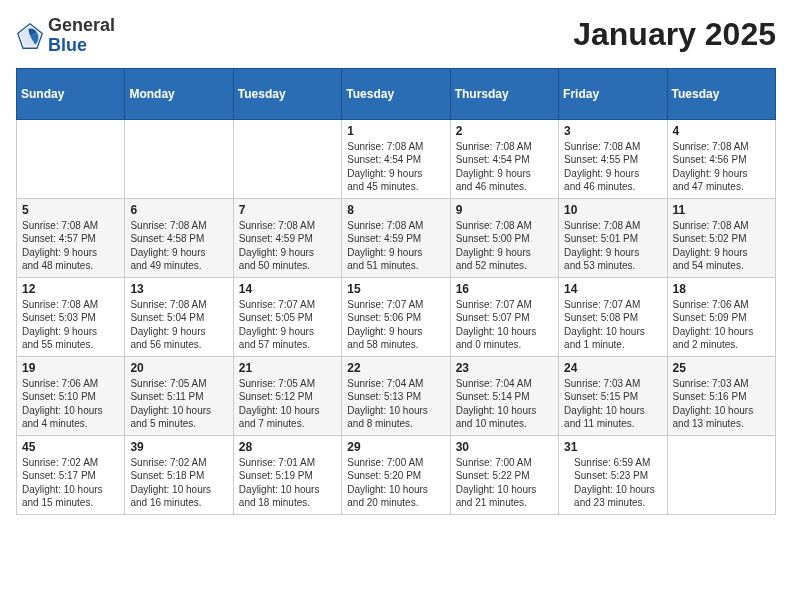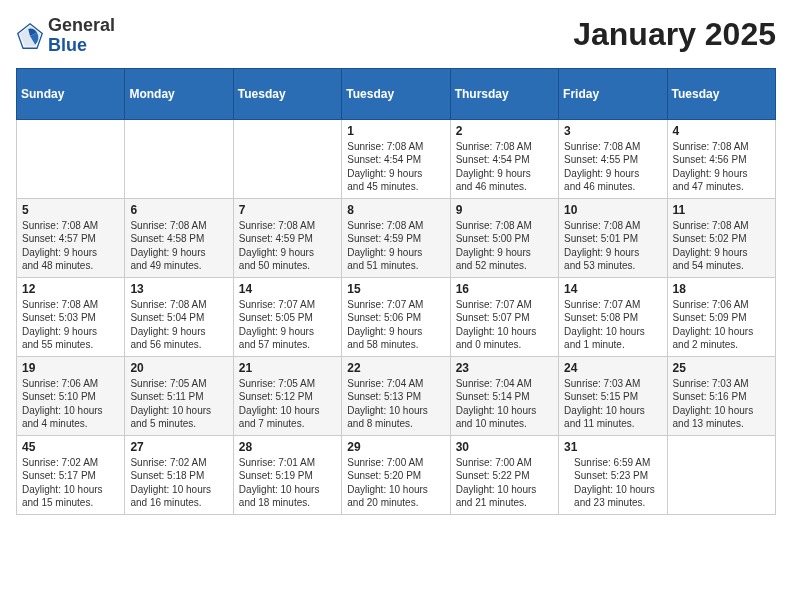--- a/index.html
+++ b/index.html
@@ -312,21 +312,21 @@
       </tr>
       <tr>
         <td>
           <span class="day-num">45</span>
           <div class="day-info" style="white-space: pre-line;">Sunrise: 7:02 AM
 Sunset: 5:17 PM
 Daylight: 10 hours
 and 15 minutes.</div>
         </td>
         <td>
-          <span class="day-num">27</span>
+          <span class="day-num">39</span>
           <div class="day-info" style="white-space: pre-line;">Sunrise: 7:02 AM
 Sunset: 5:18 PM
 Daylight: 10 hours
 and 16 minutes.</div>
         </td>
         <td>
           <span class="day-num">28</span>
           <div class="day-info" style="white-space: pre-line;">Sunrise: 7:01 AM
 Sunset: 5:19 PM
 Daylight: 10 hours

